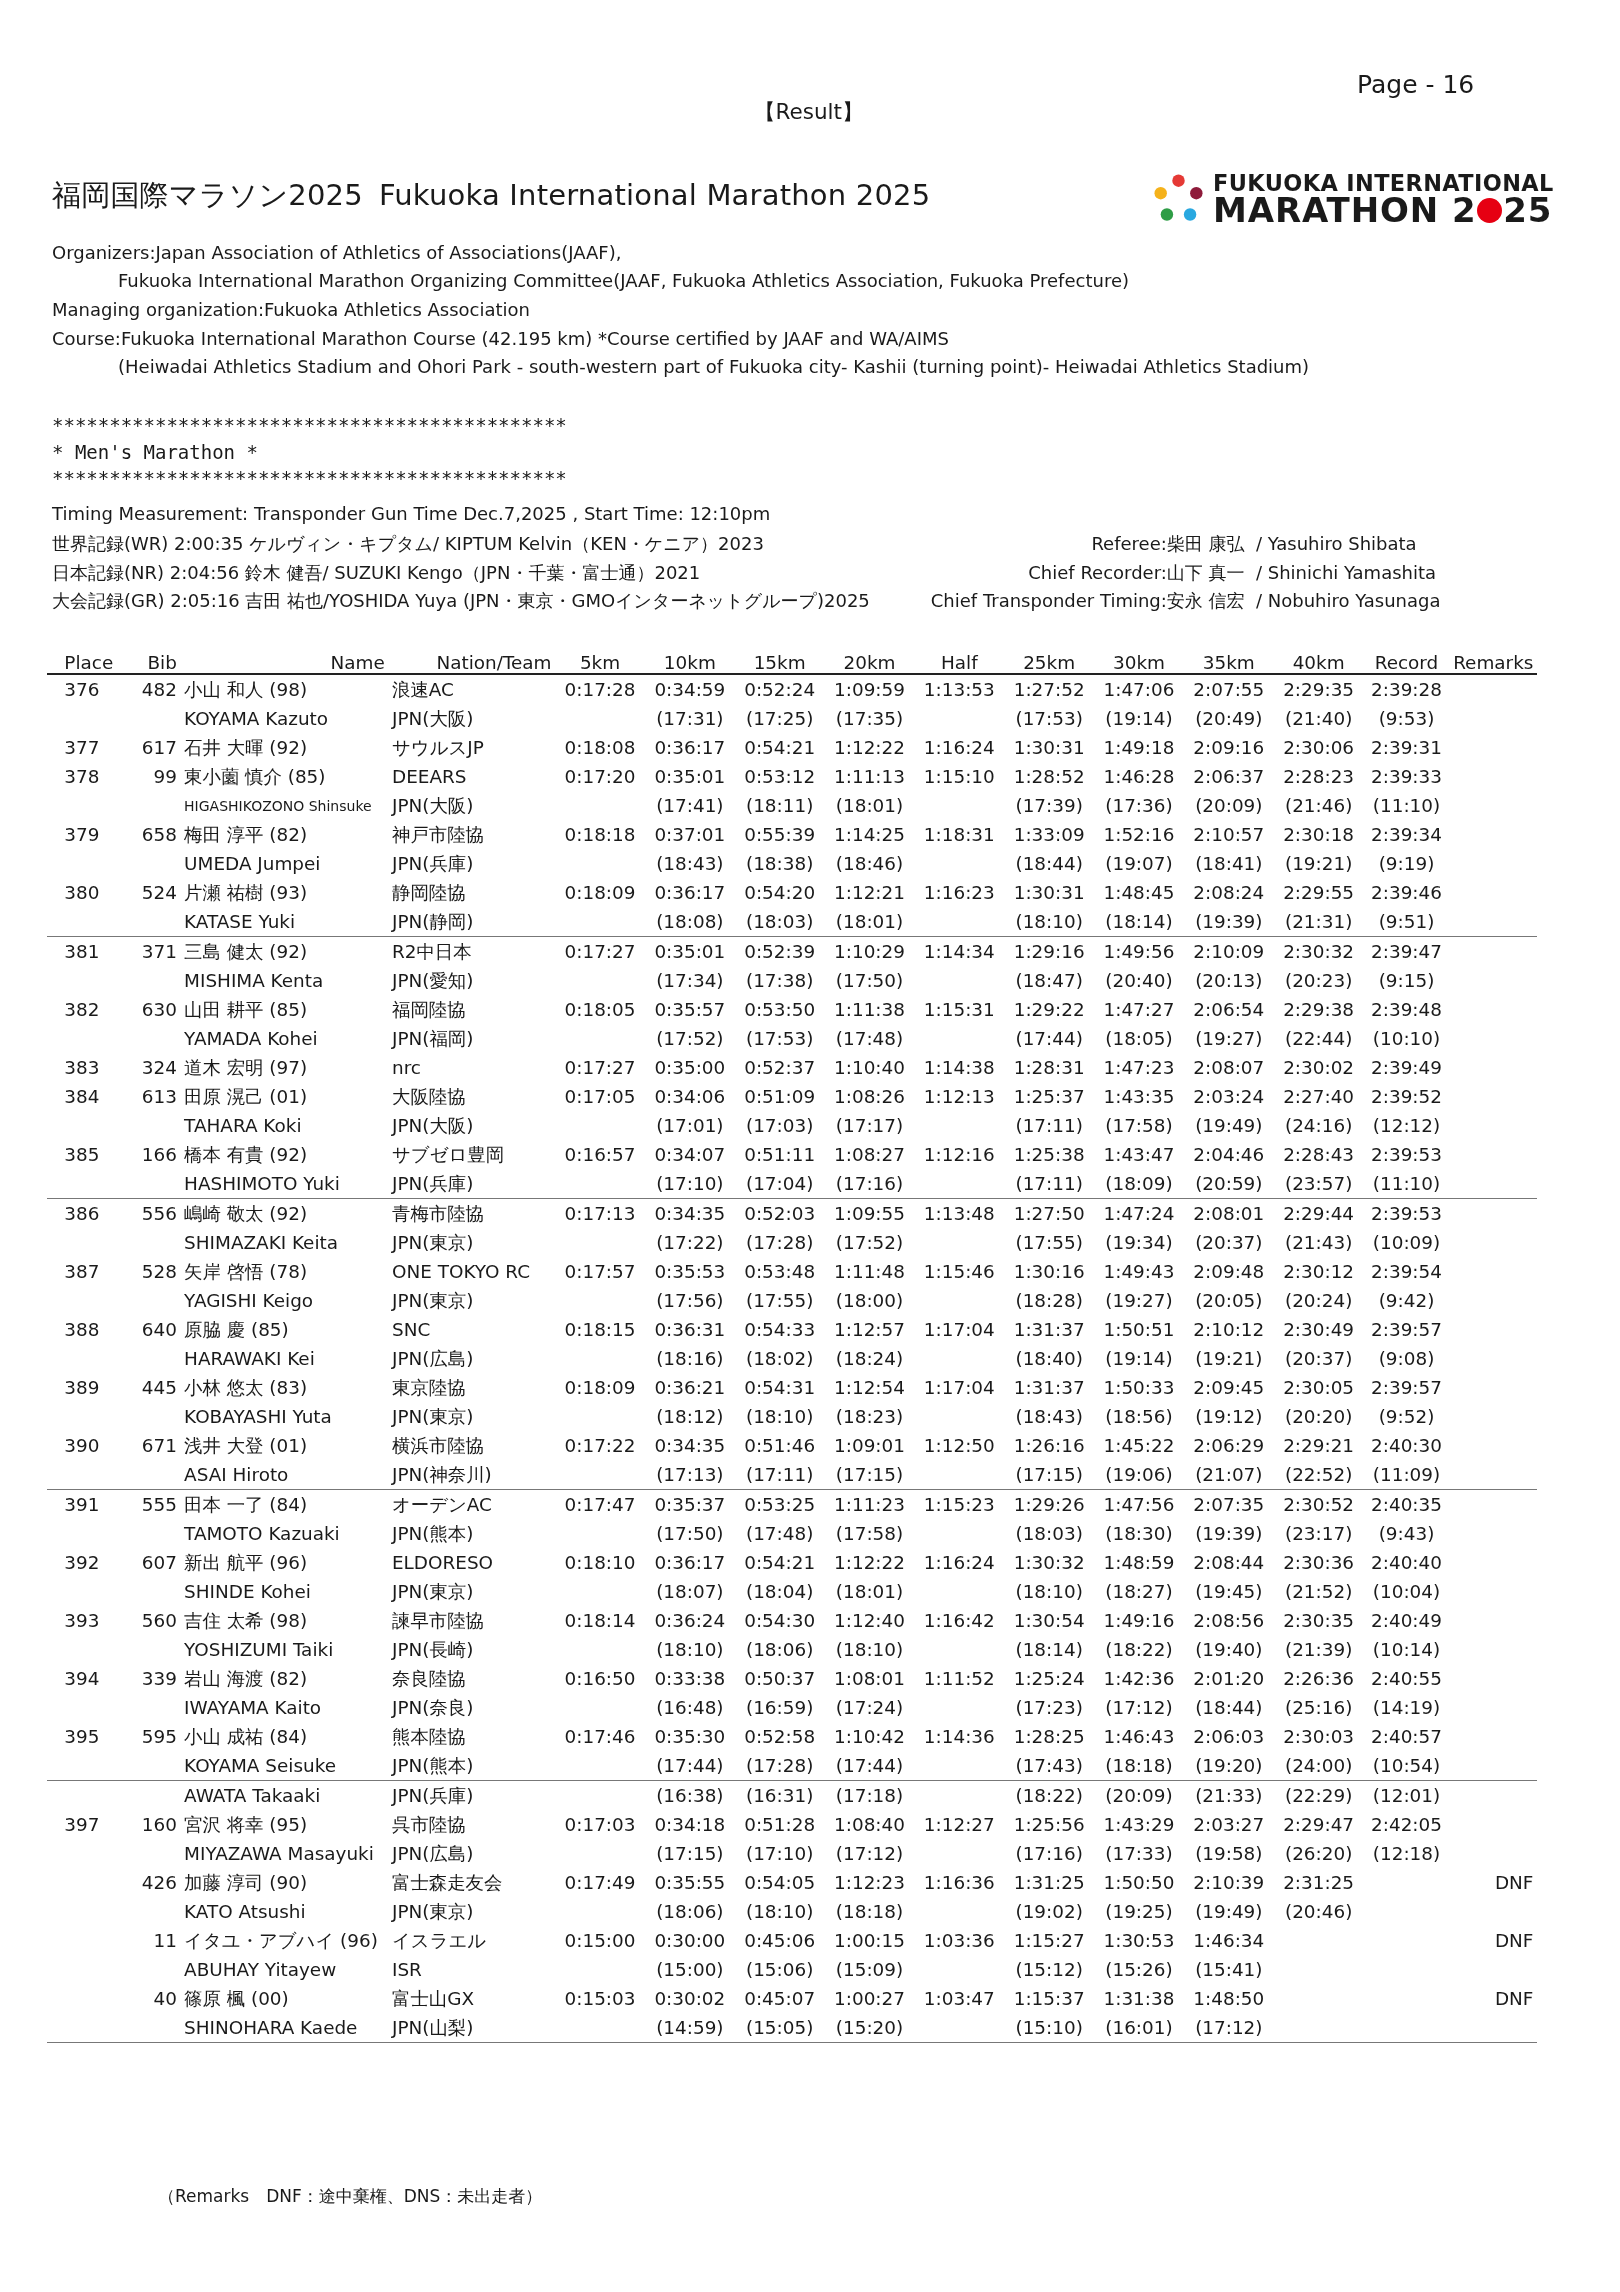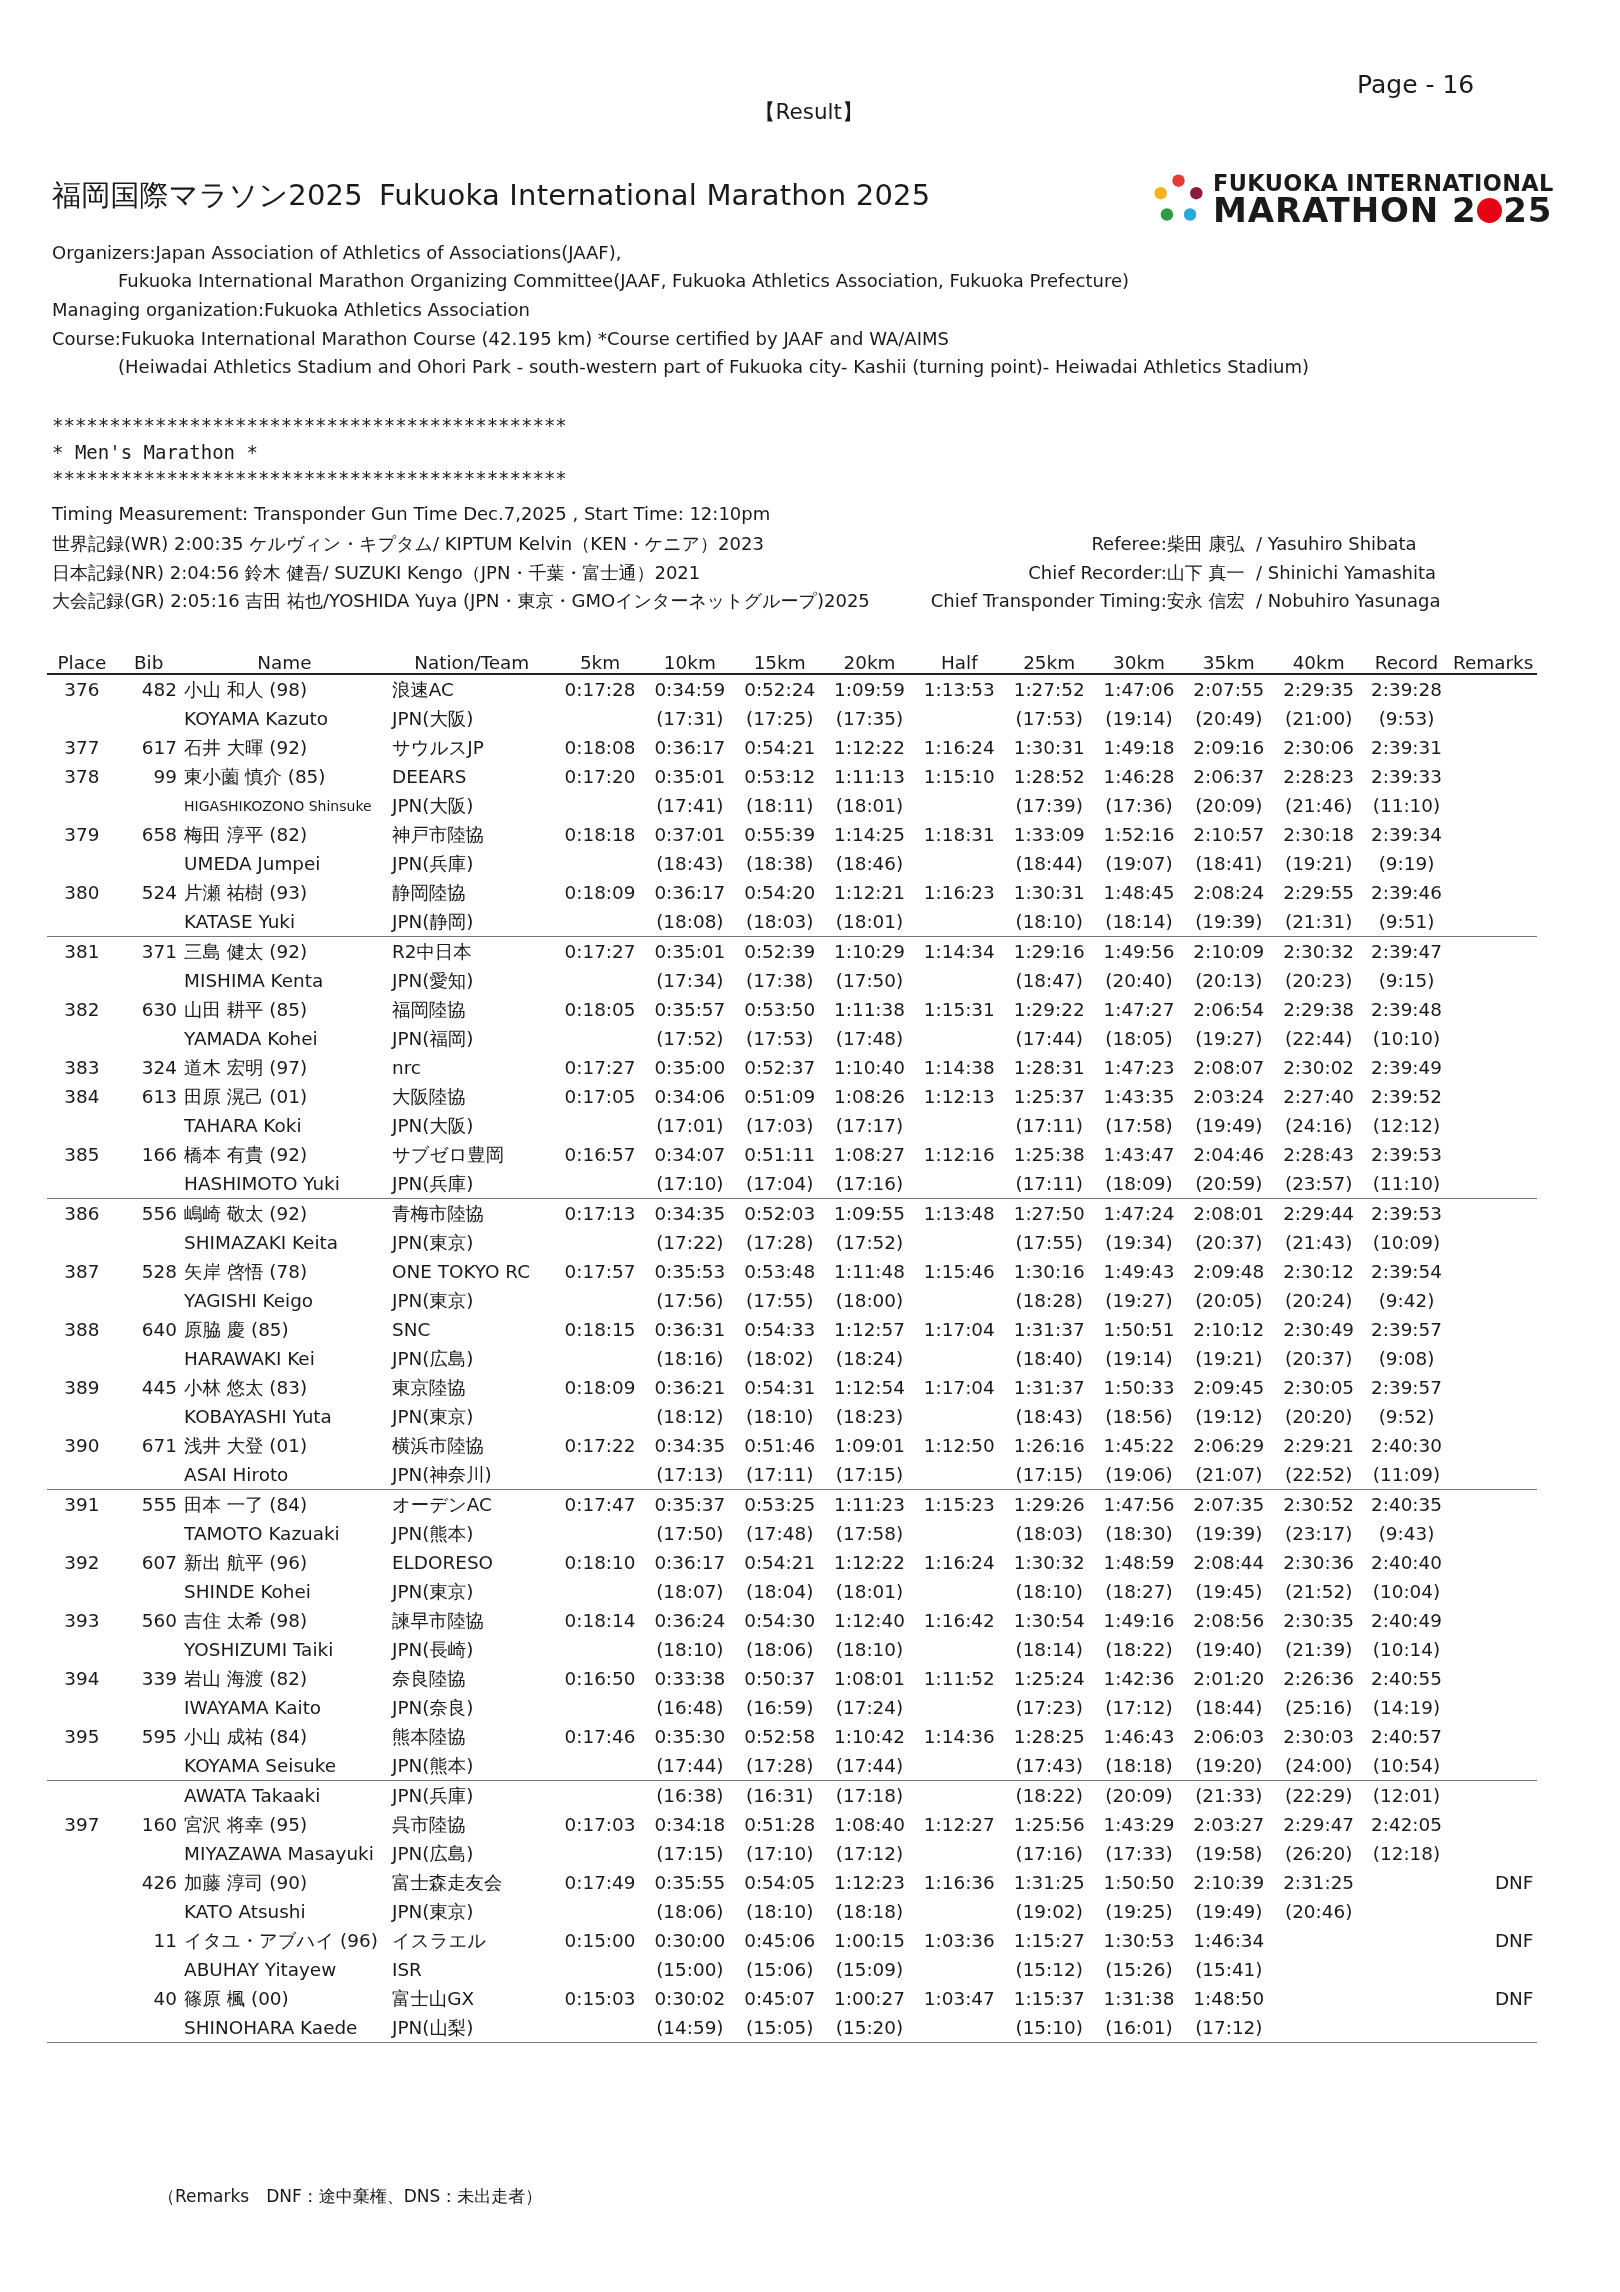--- a/index.html
+++ b/index.html
@@ -27,21 +27,21 @@
 
   .meta { font-size: 18px; left: 52px; }
   .official { font-size: 18px; text-align: right; }
   .official .role { display: inline-block; text-align: right; }
 
   table.results {
     position: absolute; left: 47px; top: 648px; width: 1490px;
     border-collapse: collapse; font-size: 18.4px;
   }
   table.results th {
-    font-weight: normal; text-align: center; height: 25px; padding: 0 3.6px;
+    font-weight: normal; text-align: right; height: 25px; padding: 0 3.6px;
     border-bottom: 2.2px solid #222; vertical-align: bottom;
   }
   table.results td { height: 29px; padding: 0 3.6px; vertical-align: middle; white-space: nowrap; }
   table.results .c { text-align: center; }
   table.results .r { text-align: right; }
   table.results tr.group-end td { border-bottom: 1.3px solid #777; }
   table.results .name-small { font-size: 14px; }
 
   .remarks-note { left: 158px; top: 2185px; font-size: 17px; }
 </style>
@@ -153,21 +153,21 @@
         <td>KOYAMA Kazuto</td>
         <td>JPN(大阪)</td>
         <td class="c"></td>
         <td class="c">(17:31)</td>
         <td class="c">(17:25)</td>
         <td class="c">(17:35)</td>
         <td class="c"></td>
         <td class="c">(17:53)</td>
         <td class="c">(19:14)</td>
         <td class="c">(20:49)</td>
-        <td class="c">(21:00)</td>
+        <td class="c">(21:40)</td>
         <td class="c">(9:53)</td>
         <td></td>
       </tr>
       <tr>
         <td class="c">377</td>
         <td class="r">617</td>
         <td>石井  大暉 (92)</td>
         <td>サウルスJP</td>
         <td class="c">0:18:08</td>
         <td class="c">0:36:17</td>

